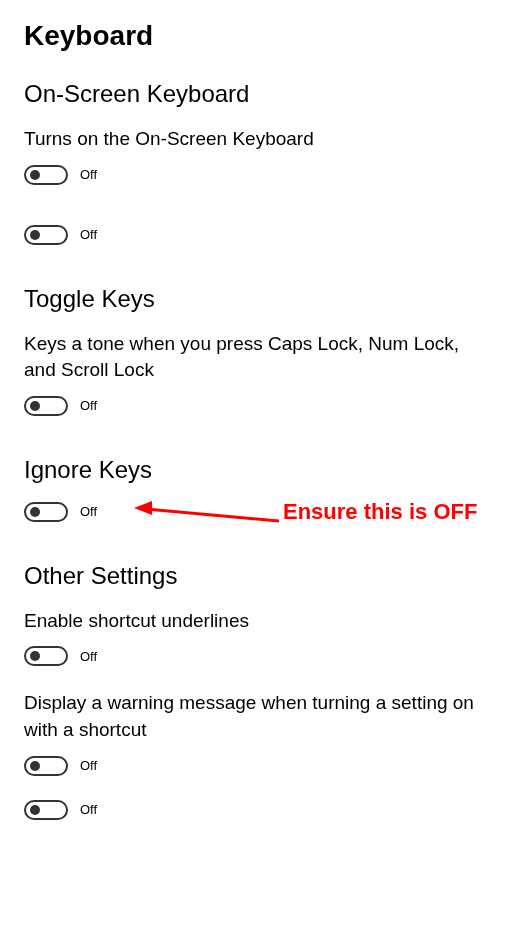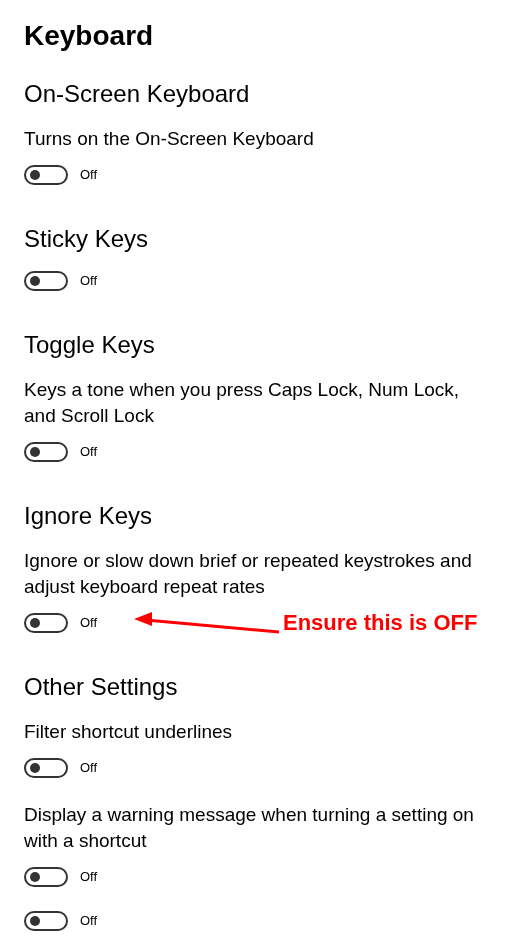--- a/index.html
+++ b/index.html
@@ -95,21 +95,20 @@
   <div class="section-desc">Turns on the On-Screen Keyboard</div>
   <div class="toggle-row">
     <div class="toggle">
       <div class="toggle-knob"></div>
     </div>
     <span class="toggle-state">Off</span>
   </div>
 </div>
 
 <div class="section">
-  <h2 class="section-heading">Sticky Keys</h2>
   <div class="toggle-row">
     <div class="toggle">
       <div class="toggle-knob"></div>
     </div>
     <span class="toggle-state">Off</span>
   </div>
 </div>
 
 <div class="section">
   <h2 class="section-heading">Toggle Keys</h2>
@@ -117,41 +116,40 @@
   <div class="toggle-row">
     <div class="toggle">
       <div class="toggle-knob"></div>
     </div>
     <span class="toggle-state">Off</span>
   </div>
 </div>
 
 <div class="section">
   <h2 class="section-heading">Ignore Keys</h2>
-  <div class="section-desc">Ignore or slow down brief or repeated keystrokes and adjust keyboard repeat rates</div>
   <div class="toggle-row">
     <div class="toggle">
       <div class="toggle-knob"></div>
     </div>
     <span class="toggle-state">Off</span>
     <div class="annotation">
       <svg class="annotation-arrow" viewBox="0 0 145 30">
         <line x1="145" y1="24" x2="12" y2="12" stroke="#ff0000" stroke-width="3"></line>
         <polygon points="0,11 18,4 18,18" fill="#ff0000"></polygon>
       </svg>
       <span class="annotation-text">Ensure this is OFF</span>
     </div>
   </div>
 </div>
 
 <div class="section">
   <h2 class="section-heading">Other Settings</h2>
 
   <div class="setting-group">
-    <div class="section-desc">Filter shortcut underlines</div>
+    <div class="section-desc">Enable shortcut underlines</div>
     <div class="toggle-row">
       <div class="toggle">
         <div class="toggle-knob"></div>
       </div>
       <span class="toggle-state">Off</span>
     </div>
   </div>
 
   <div class="setting-group">
     <div class="section-desc">Display a warning message when turning a setting on with a shortcut</div>

